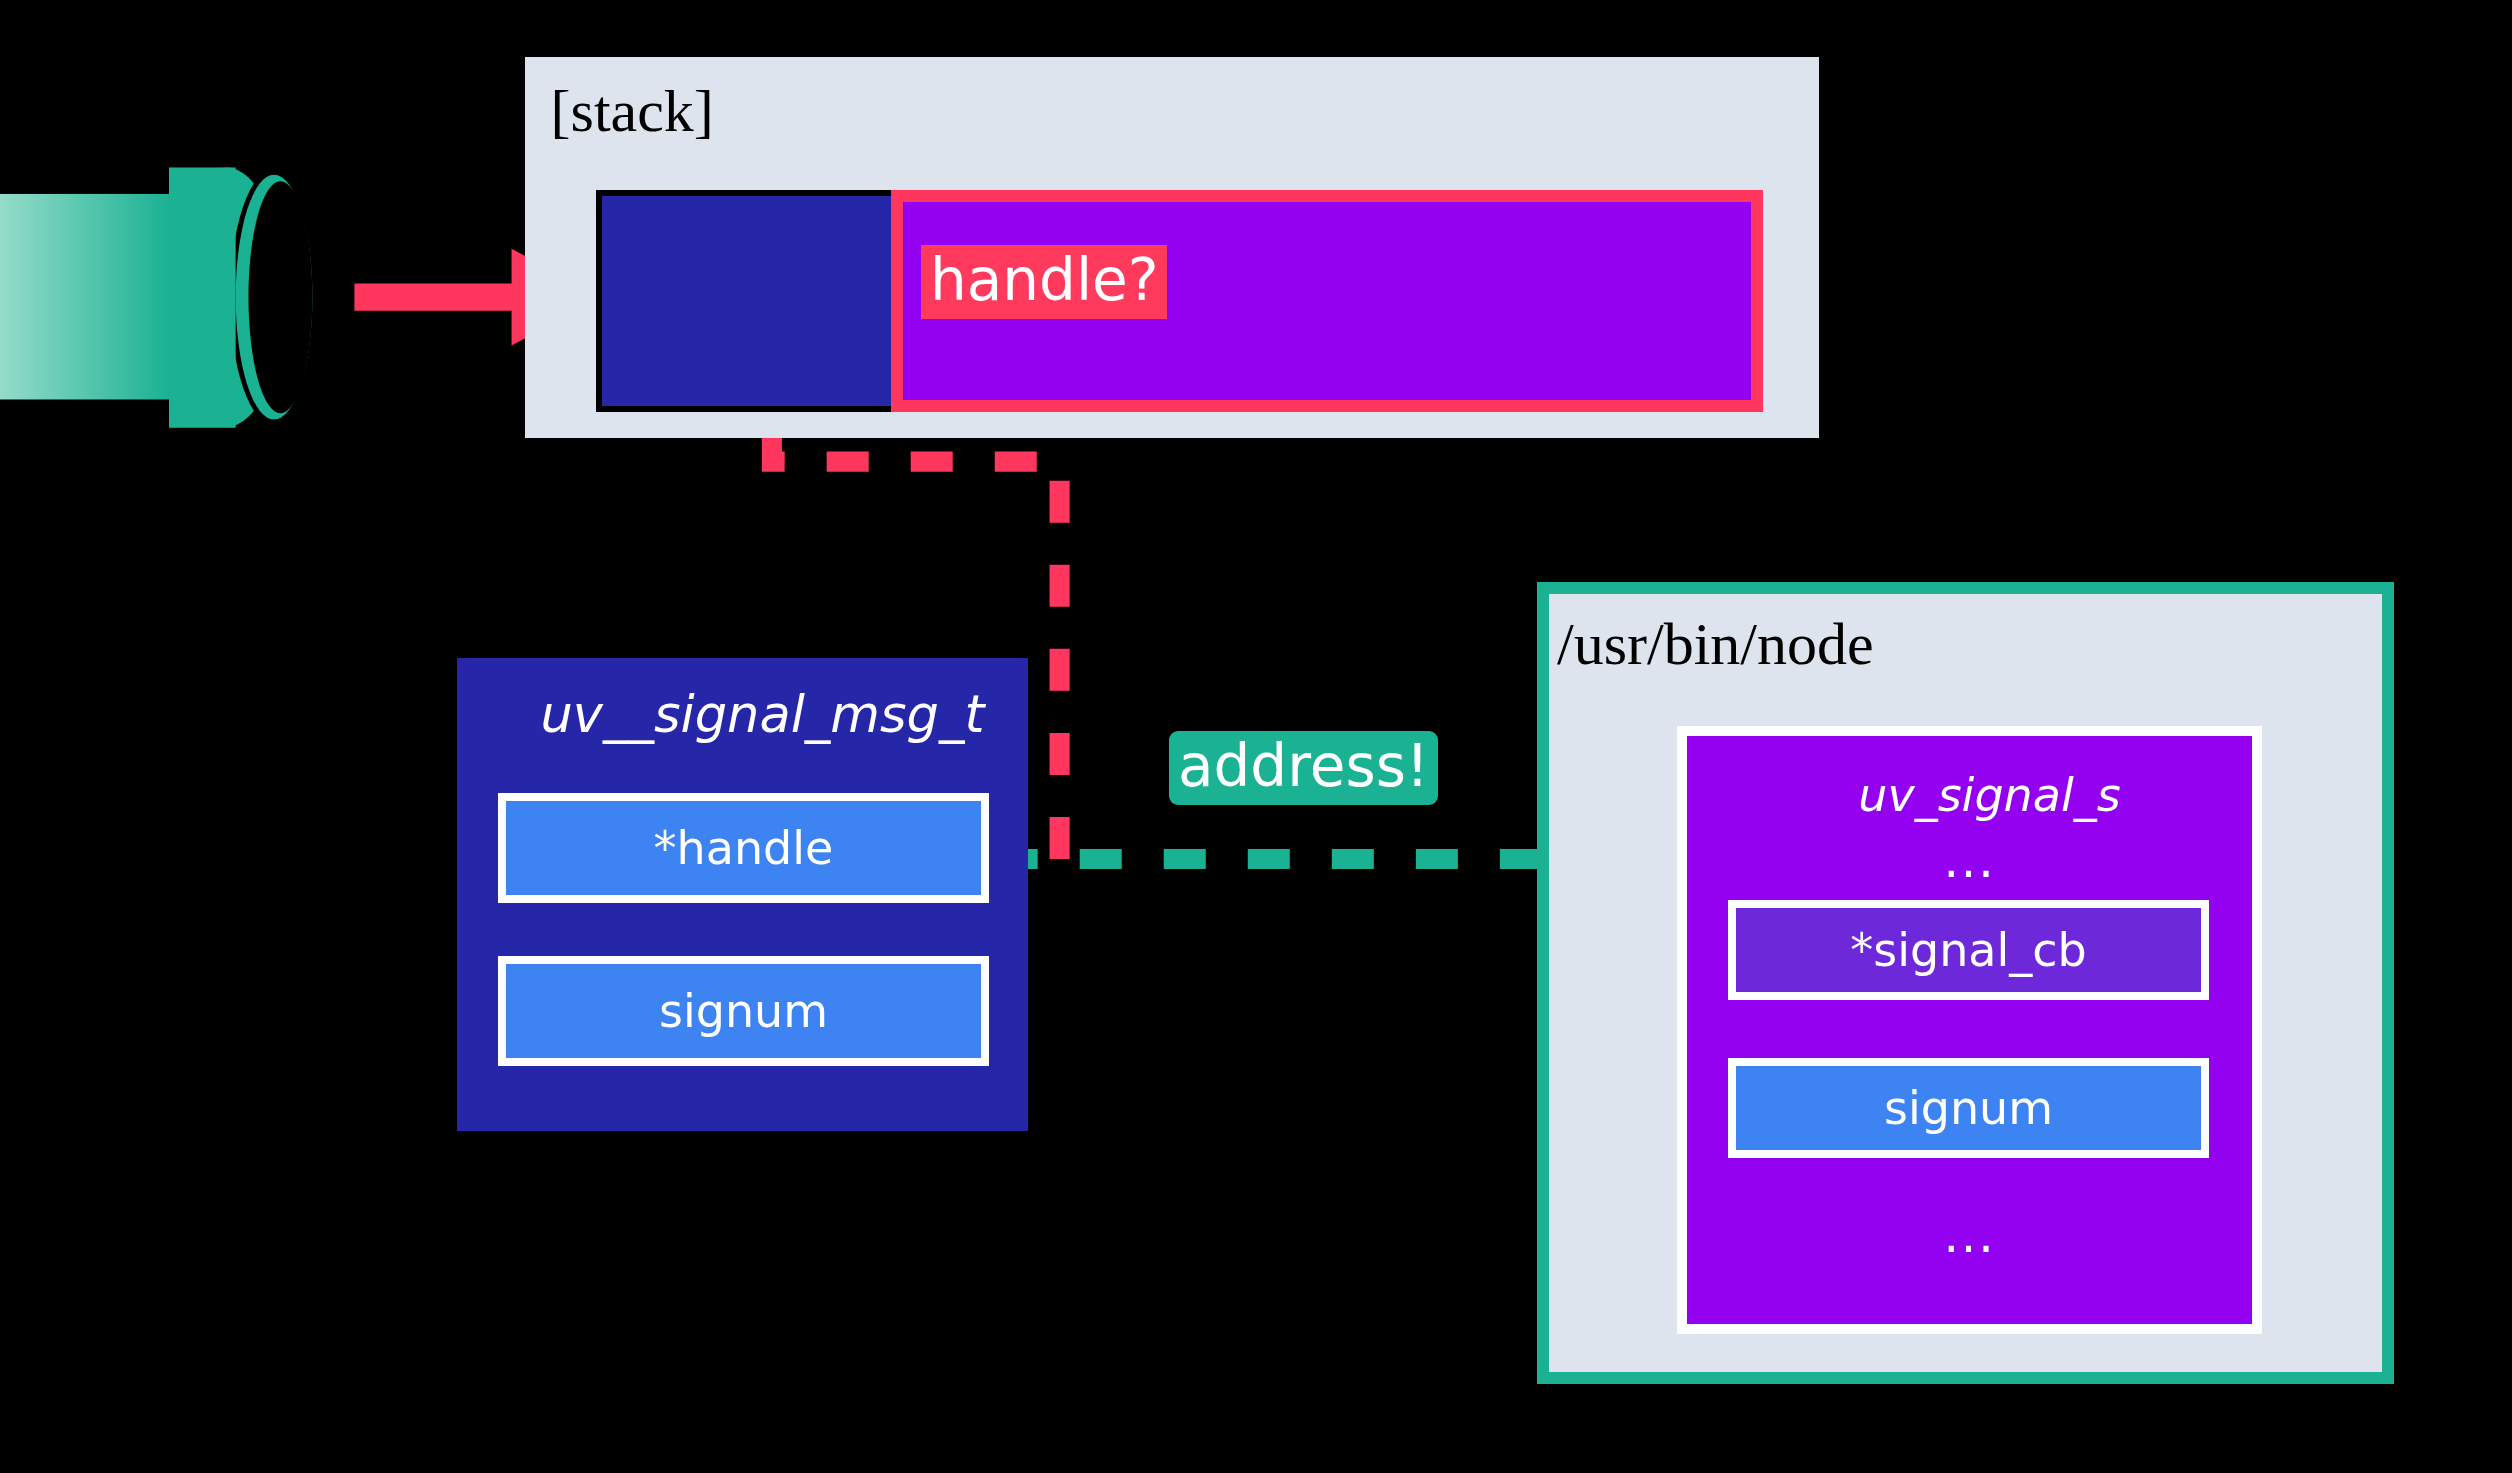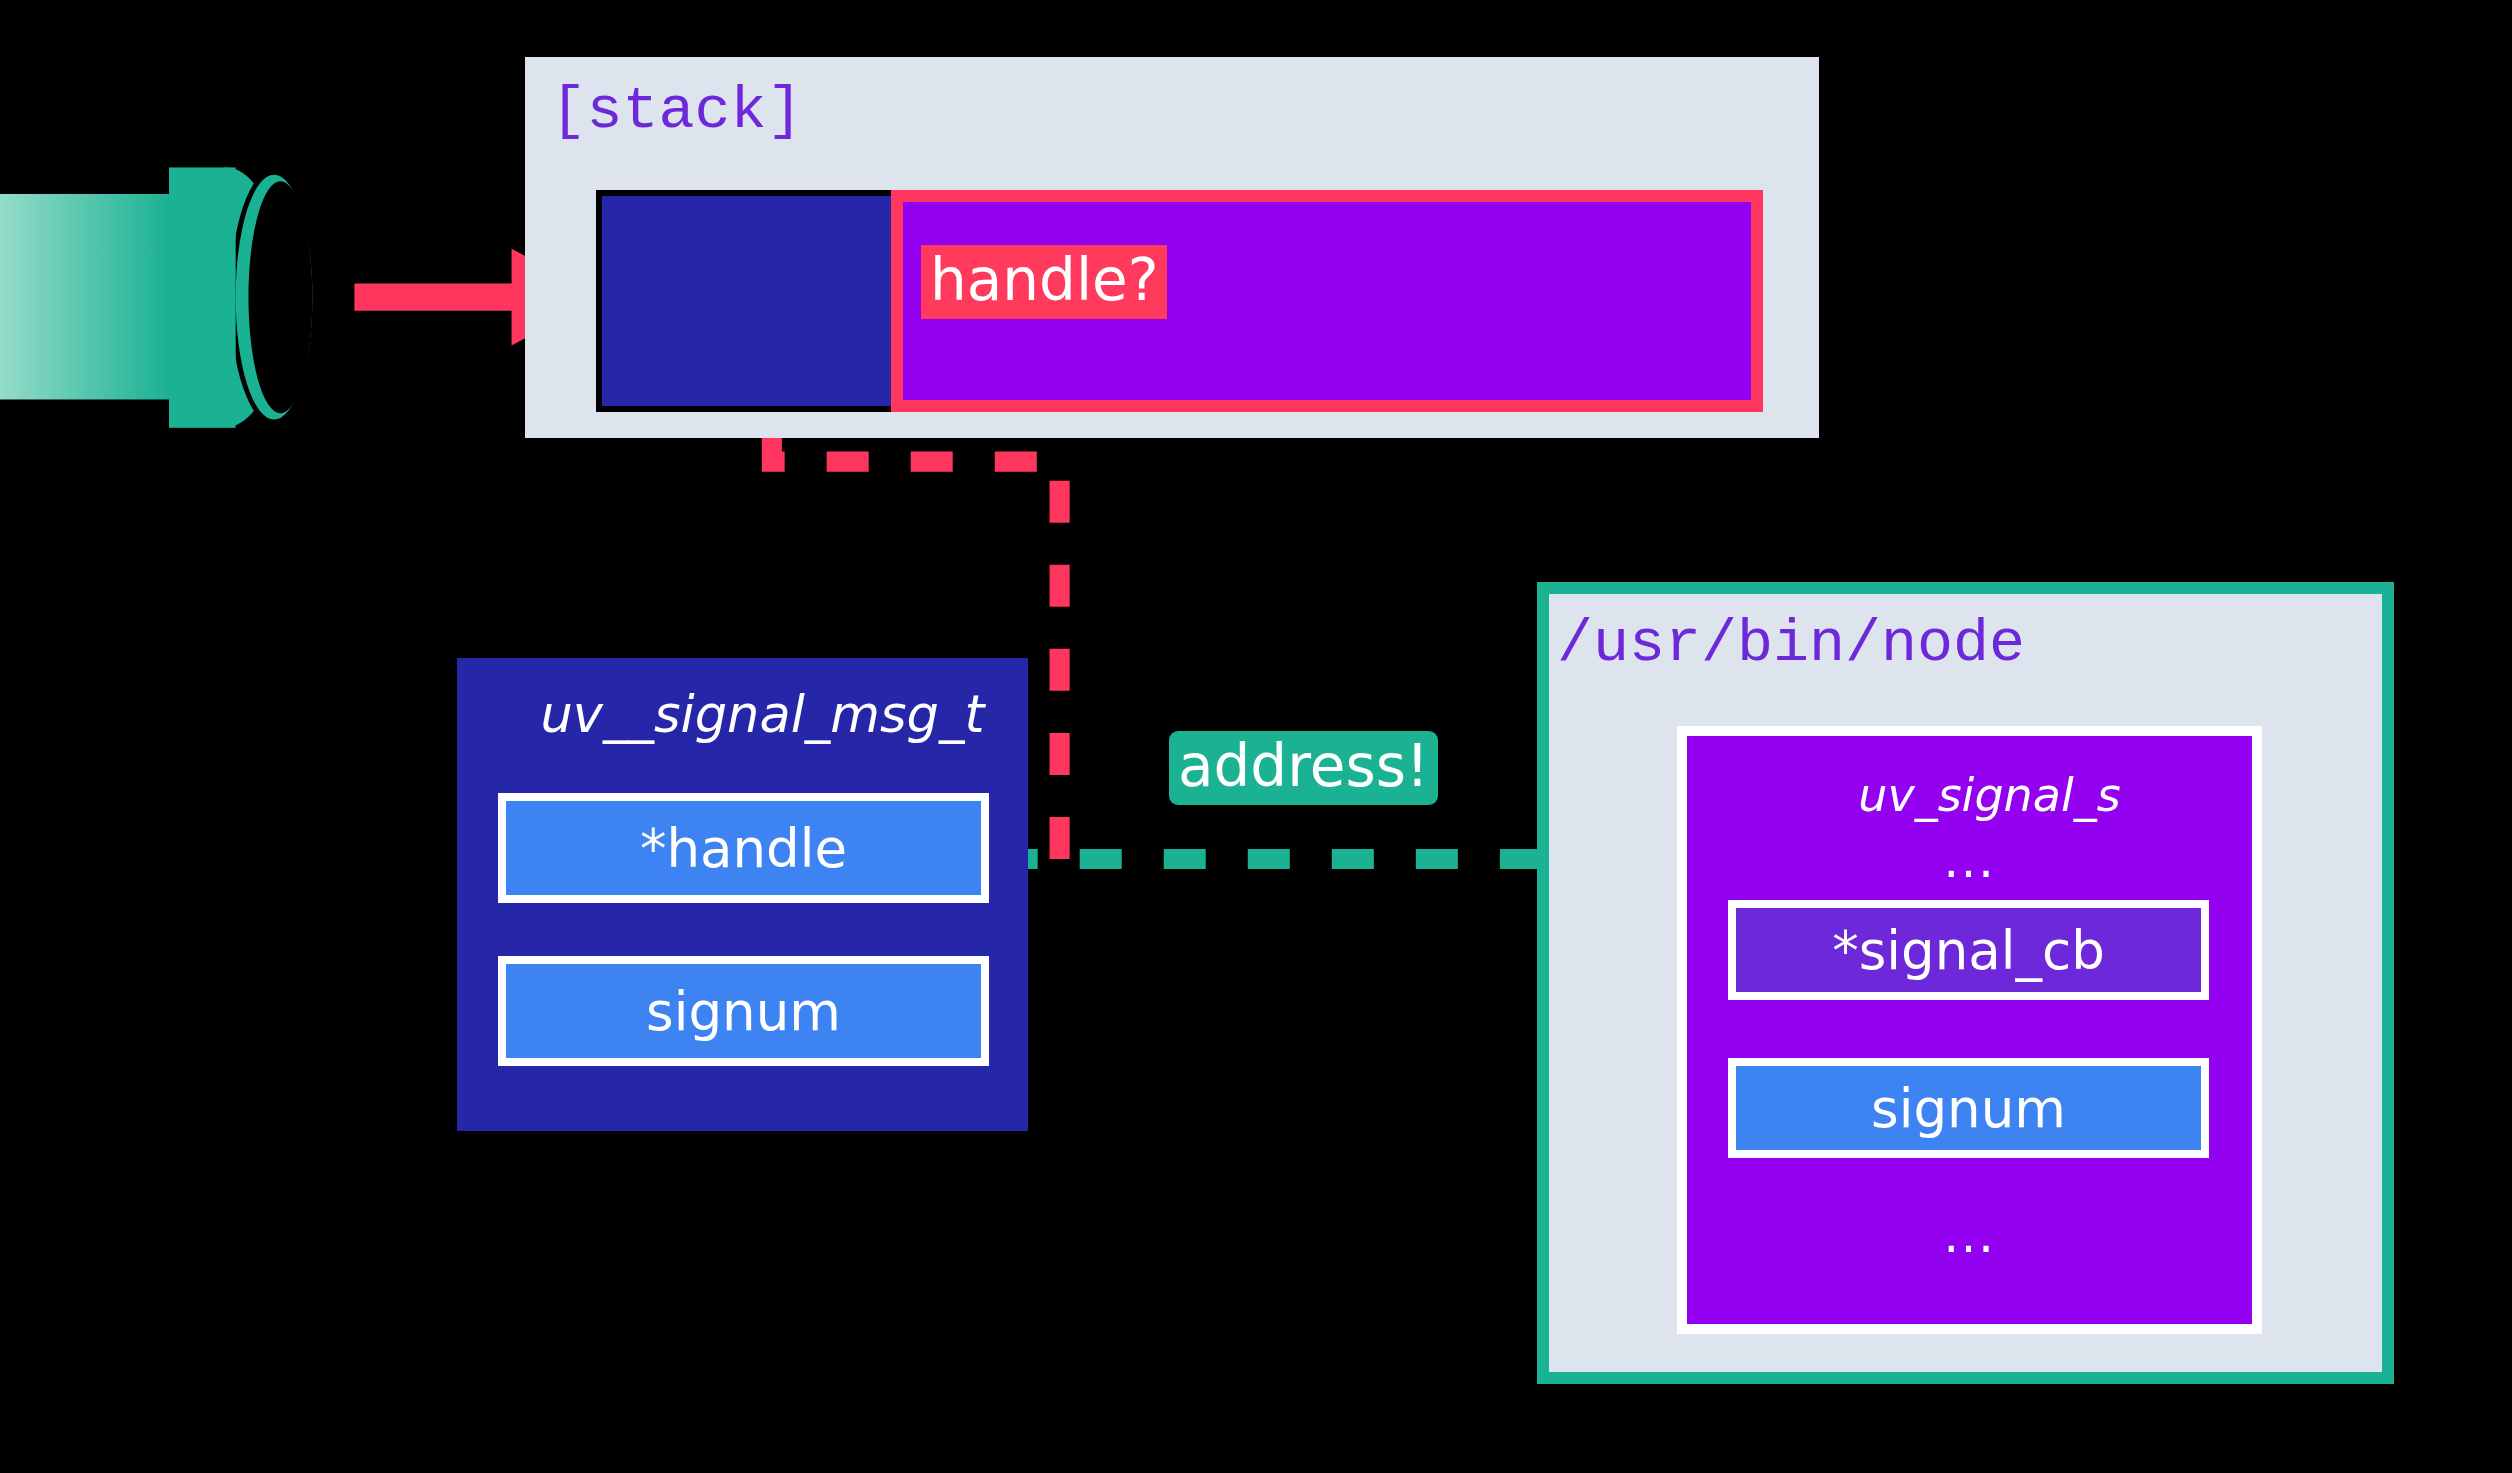--- a/index.html
+++ b/index.html
@@ -17,24 +17,24 @@
   }
 
   
   .region {
     position: absolute;
     background: #dde4ee;
     box-sizing: border-box;
   }
   .region-title {
     position: absolute;
-    font-family: Liberation Mono, monospace;
+    font-family: Liberation Serif, serif;
     font-size: 60px;
     line-height: 1;
-    color: #6d28d9;
+    color: #000000;
     white-space: nowrap;
   }
 
   #stack-region {
     left: 525px; top: 57px;
     width: 1294px; height: 381px;
   }
   #stack-region .region-title { left: 25.6px; top: 24px; }
 
   #node-region {
@@ -104,21 +104,21 @@
     padding-left: 40px;
   }
   .field {
     position: absolute;
     box-sizing: border-box;
     border: 8.2px solid #ffffff;
     color: #ffffff;
     display: flex;
     align-items: center;
     justify-content: center;
-    font-size: 53px;
+    font-size: 46px;
     line-height: 1;
   }
   .ellipsis {
     position: absolute;
     left: 0; right: 0;
     text-align: center;
     color: #ffffff;
     font-size: 49px;
     line-height: 1;
     letter-spacing: 1.8px;

